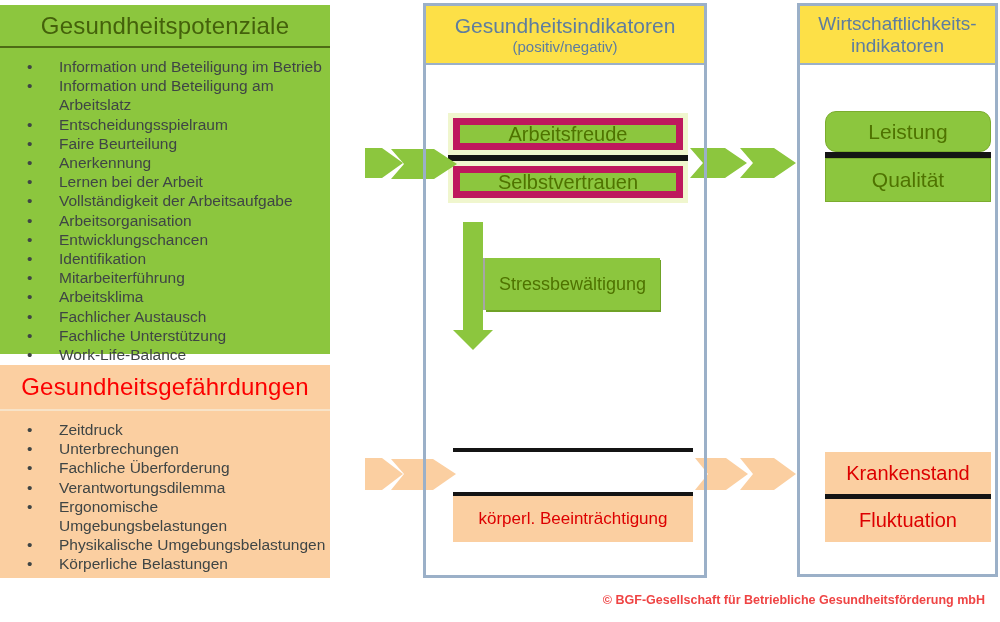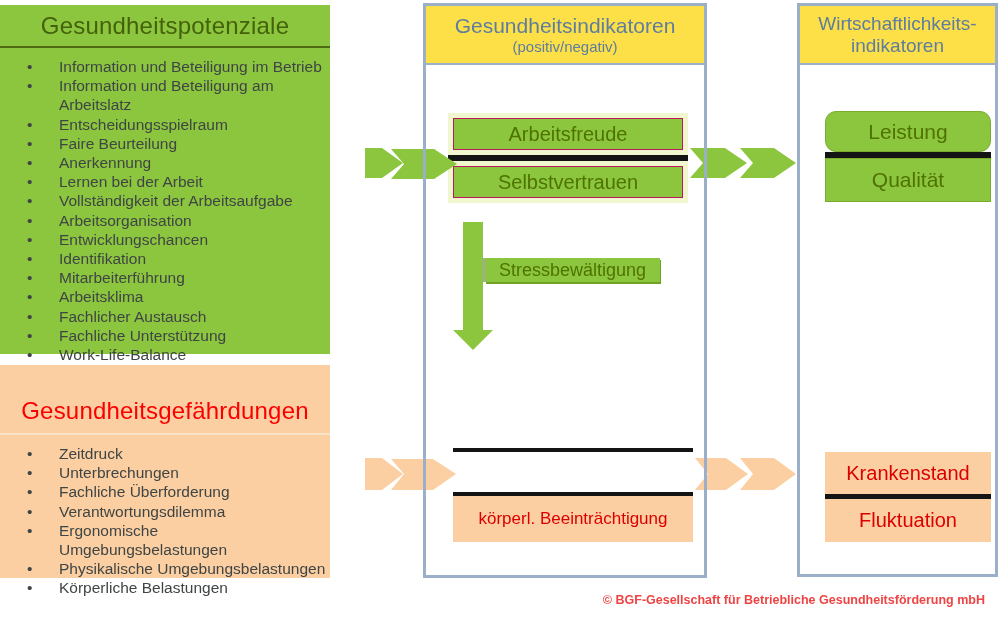--- a/index.html
+++ b/index.html
@@ -9,21 +9,21 @@
   }
   
   .bigbox{position:absolute;left:0;width:330px;box-sizing:border-box;z-index:2;}
   .pot{top:5px;height:349px;background:#8CC63E;}
   .haz{top:365px;height:213px;background:#FBCFA1;}
   .bigbox .hdr{
     height:41px;display:flex;align-items:center;justify-content:center;
     font-size:24px;letter-spacing:.2px;
   }
   .pot .hdr{color:#44610B;border-bottom:2px solid #4E6A15;}
-  .haz .hdr{height:44px;color:#FB0000;border-bottom:2px solid #F7E3C8;margin-top:24px;}
+  .haz .hdr{height:44px;color:#FB0000;border-bottom:2px solid #F7E3C8;}
   .bullet-list{list-style:none;margin:9px 0 0 13px;padding:0;}
   .bullet-list li{
     position:relative;padding-left:46px;font-size:15.5px;line-height:19.2px;
     color:#3F4545;
   }
   .bullet-list li::before{content:"\2022";position:absolute;left:14px;color:#3F4545;}
   
   .container{
     position:absolute;top:3px;box-sizing:border-box;background:transparent;
     border:3px solid #9BB0C8;z-index:4;pointer-events:none;
@@ -43,27 +43,27 @@
     position:absolute;box-sizing:border-box;display:flex;align-items:center;
     justify-content:center;z-index:2;text-align:center;
   }
   .gbox{background:#8CC63E;color:#4F7300;border:1px solid #7BAC2E;}
   .obox{background:#FBCFA1;color:#DD0000;}
   .frame{
     position:absolute;left:448px;width:240px;height:42px;background:#F0F6CE;
     padding:5px;box-sizing:border-box;z-index:2;
   }
   .frame .inner{
-    width:100%;height:100%;background:#8CC63E;border:1px solid #be185d;
+    width:100%;height:100%;background:#8CC63E;border:7px solid #be185d;
     display:flex;align-items:center;justify-content:center;color:#4F7300;
     font-size:20px;box-sizing:border-box;
   }
   .gapline{position:absolute;background:#141414;z-index:2;}
   .stress{
-    left:485px;top:258px;width:175px;height:24px;font-size:18px;
+    left:485px;top:258px;width:175px;height:52px;font-size:18px;
     border:none;box-shadow:-2px 0 0 rgba(0,0,0,.35), 1px 2px 0 #6FA226;
   }
   
   #arrows{position:absolute;left:0;top:0;z-index:3;}
   
   .copyright{
     position:absolute;right:15px;top:593px;font-size:12.5px;font-weight:bold;
     color:#ef4444;letter-spacing:0;
   }
 </style>

